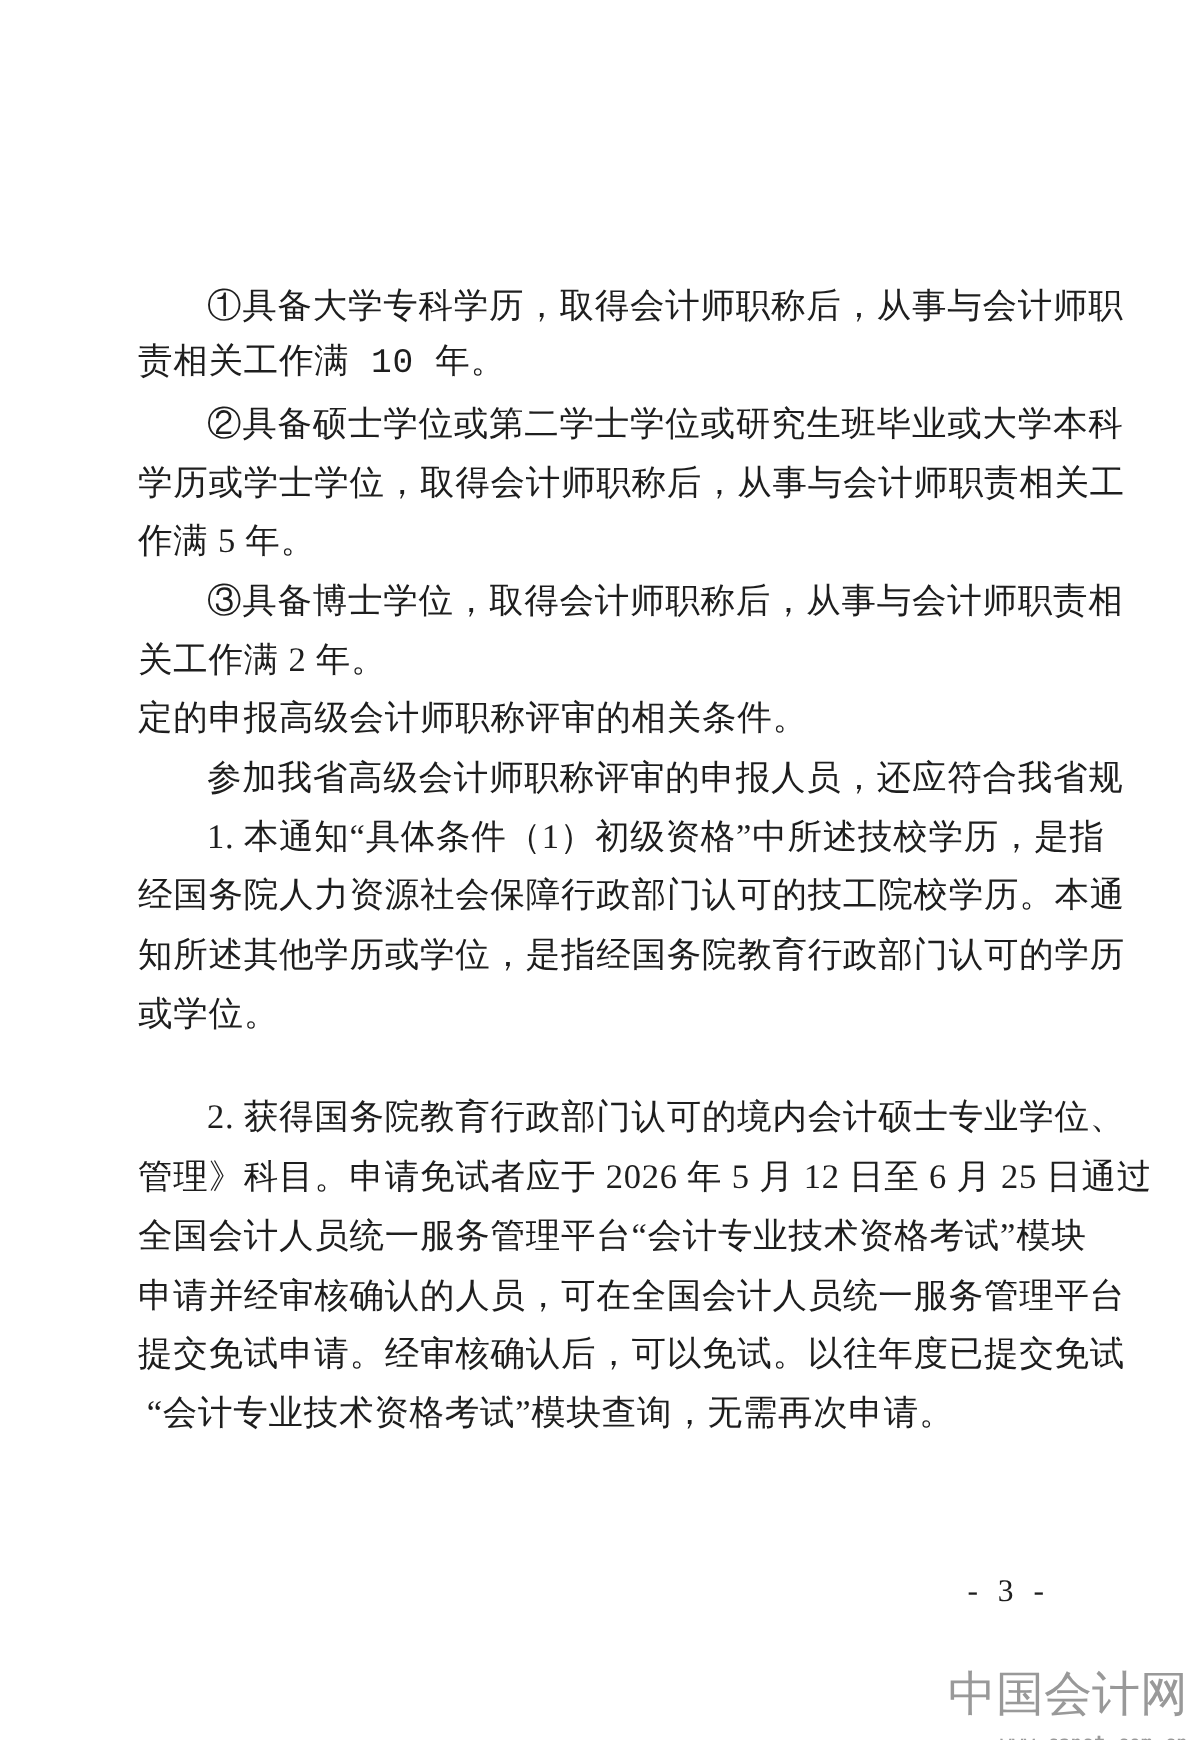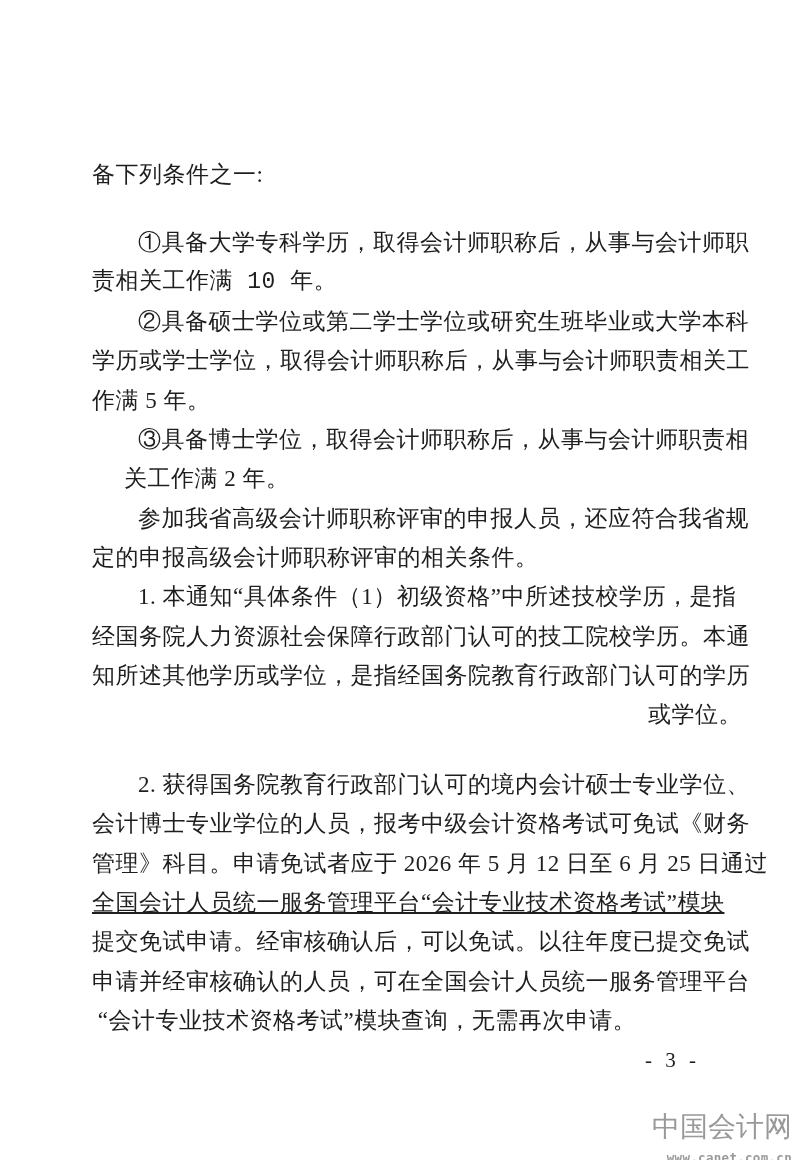--- a/index.html
+++ b/index.html
@@ -40,57 +40,55 @@
   .watermark {
     position: absolute;
     top: 1113px;
     right: 8px;
     text-align: right;
     color: #999999;
     line-height: 1;
   }
   .wm-name {
     font-family: "Liberation Sans", "DejaVu Sans", sans-serif;
-    font-size: 28px;
+    font-size: 32px;
     letter-spacing: 0px;
   }
   .wm-url {
     font-family: "DejaVu Sans Mono", "Liberation Mono", monospace;
     font-size: 12.5px;
     font-weight: bold;
     letter-spacing: 0.3px;
     margin-top: 11px;
   }
 </style>
 </head>
 <body>
 
 <div class="page">
 
   <div class="doc-body" id="doc-body">
-      <div class="doc-line" style="padding-left: 0em;">备下列条件之一:</div>
       <div class="doc-line" style="padding-left: 2em; margin-top: 29px;">①具备大学专科学历，取得会计师职称后，从事与会计师职</div>
       <div class="doc-line" style="padding-left: 0em; font-family: Liberation Mono, monospace;">责相关工作满 10 年。</div>
       <div class="doc-line" style="padding-left: 2em;">②具备硕士学位或第二学士学位或研究生班毕业或大学本科</div>
       <div class="doc-line" style="padding-left: 0em; text-align: center;">学历或学士学位，取得会计师职称后，从事与会计师职责相关工</div>
       <div class="doc-line" style="padding-left: 0em;">作满 5 年。</div>
       <div class="doc-line" style="padding-left: 2em;">③具备博士学位，取得会计师职称后，从事与会计师职责相</div>
-      <div class="doc-line" style="padding-left: 0em; margin-left: 32px;">关工作满 2 年。</div>
+      <div class="doc-line" style="padding-left: 0em;">关工作满 2 年。</div>
+      <div class="doc-line" style="padding-left: 0em;">定的申报高级会计师职称评审的相关条件。</div>
       <div class="doc-line" style="padding-left: 2em;">参加我省高级会计师职称评审的申报人员，还应符合我省规</div>
-      <div class="doc-line" style="padding-left: 0em;">定的申报高级会计师职称评审的相关条件。</div>
       <div class="doc-line" style="padding-left: 2em;">1. 本通知“具体条件（1）初级资格”中所述技校学历，是指</div>
       <div class="doc-line" style="padding-left: 0em;">经国务院人力资源社会保障行政部门认可的技工院校学历。本通</div>
       <div class="doc-line" style="padding-left: 0em;">知所述其他学历或学位，是指经国务院教育行政部门认可的学历</div>
-      <div class="doc-line" style="padding-left: 0em; text-align: right;">或学位。</div>
+      <div class="doc-line" style="padding-left: 0em;">或学位。</div>
       <div class="doc-line" style="padding-left: 2em; margin-top: 30px;">2. 获得国务院教育行政部门认可的境内会计硕士专业学位、</div>
-      <div class="doc-line" style="padding-left: 0em;">会计博士专业学位的人员，报考中级会计资格考试可免试《财务</div>
       <div class="doc-line" style="padding-left: 0em;">管理》科目。申请免试者应于 2026 年 5 月 12 日至 6 月 25 日通过</div>
-      <div class="doc-line" style="padding-left: 0em; text-decoration: underline;">全国会计人员统一服务管理平台“会计专业技术资格考试”模块</div>
+      <div class="doc-line" style="padding-left: 0em;">全国会计人员统一服务管理平台“会计专业技术资格考试”模块</div>
+      <div class="doc-line" style="padding-left: 0em;">申请并经审核确认的人员，可在全国会计人员统一服务管理平台</div>
       <div class="doc-line" style="padding-left: 0em;">提交免试申请。经审核确认后，可以免试。以往年度已提交免试</div>
-      <div class="doc-line" style="padding-left: 0em;">申请并经审核确认的人员，可在全国会计人员统一服务管理平台</div>
       <div class="doc-line" style="padding-left: 0.25em;">“会计专业技术资格考试”模块查询，无需再次申请。</div>
     </div>
 
   <div class="page-number">- 3 -</div>
 
   <div class="watermark">
     <div class="wm-name">中国会计网</div>
     <div class="wm-url">www.canet.com.cn</div>
   </div>
 

